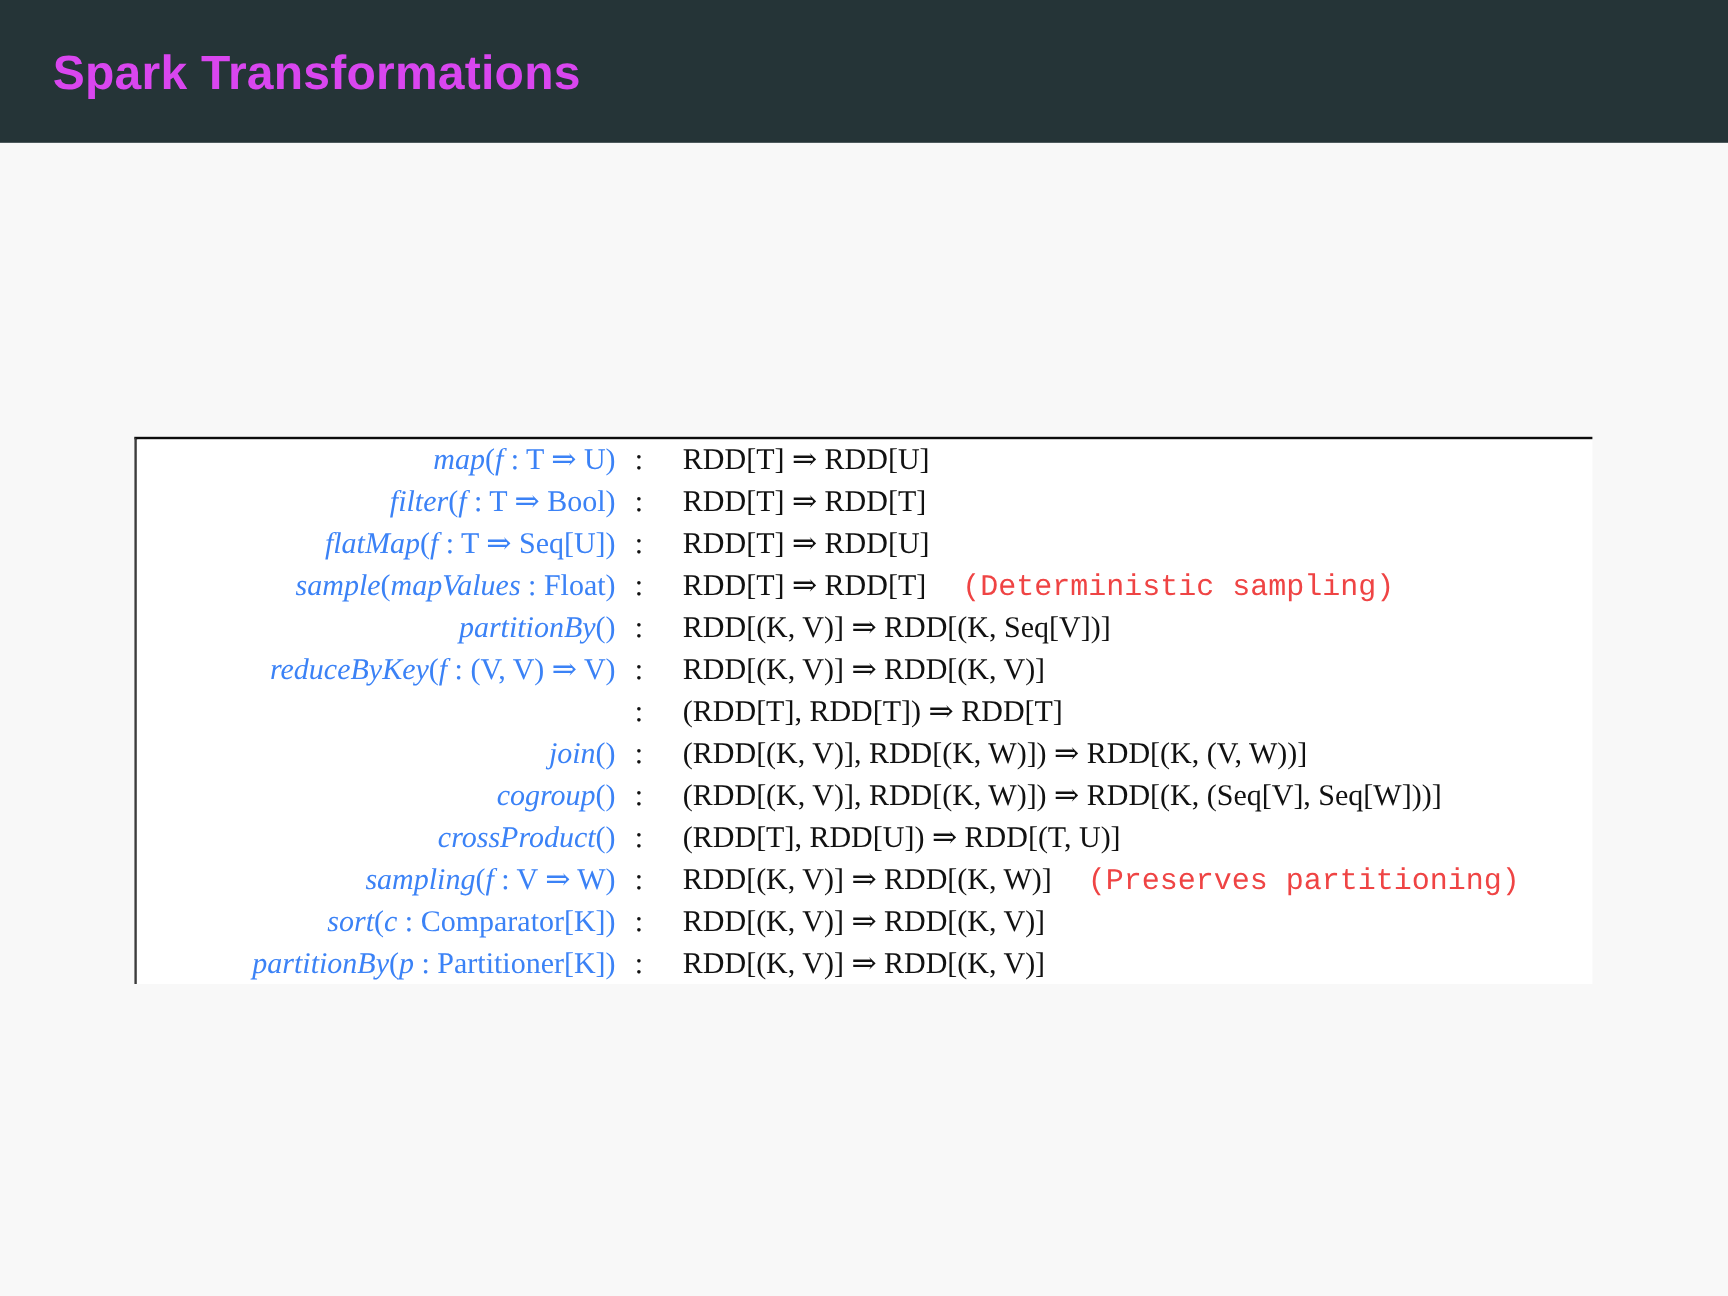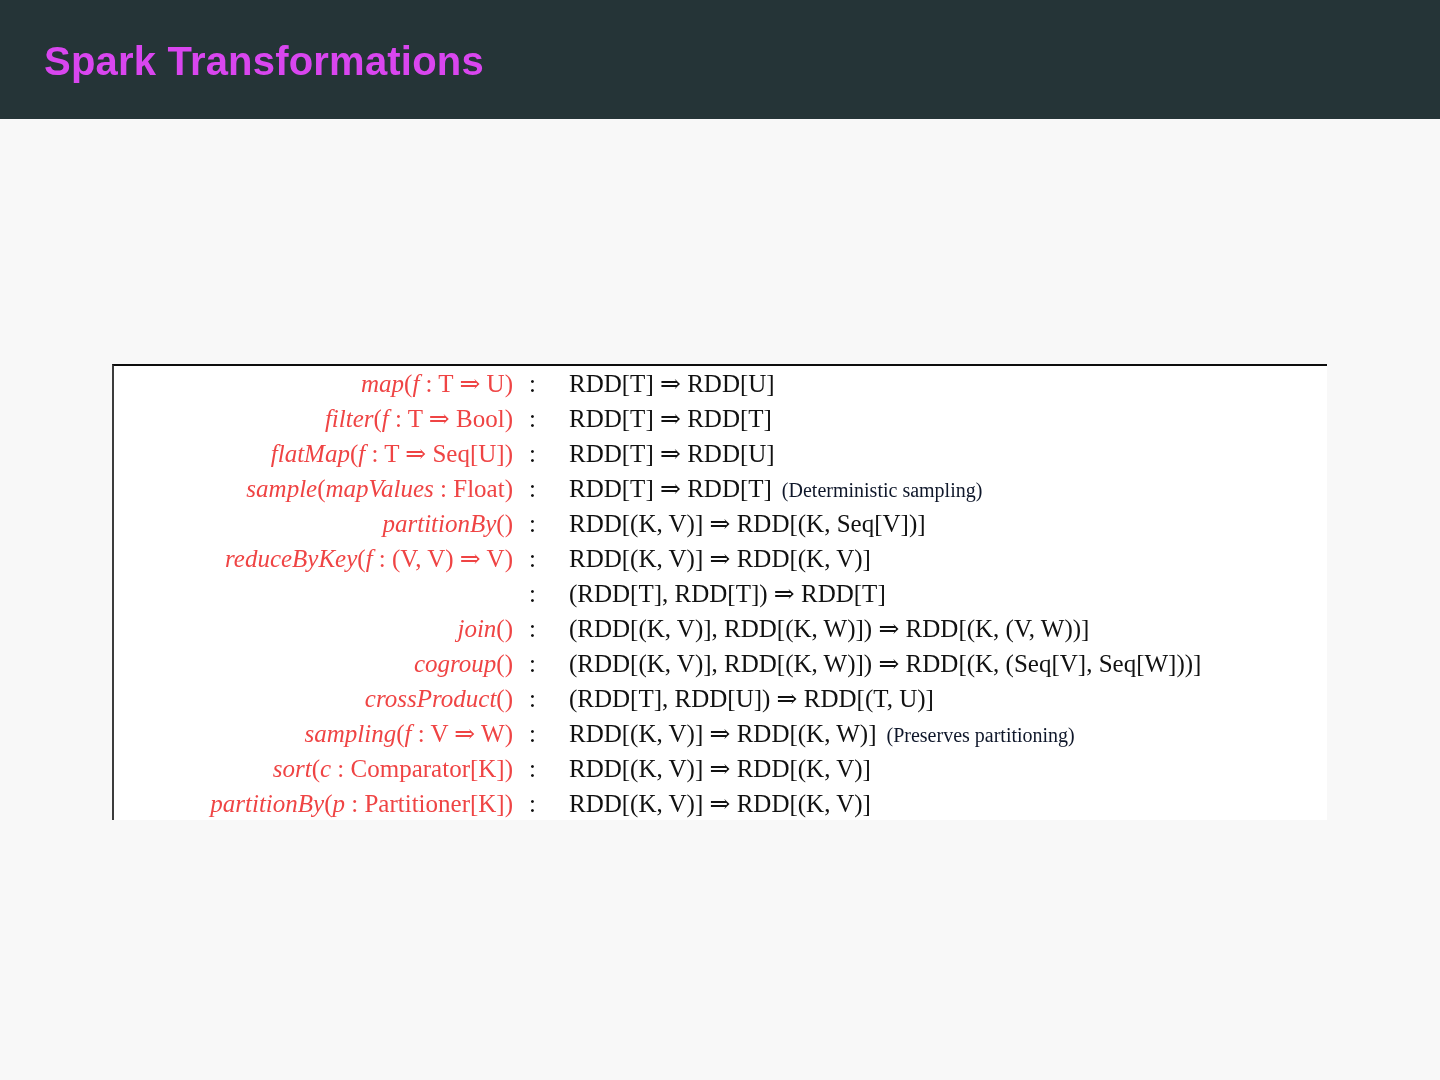--- a/index.html
+++ b/index.html
@@ -74,42 +74,42 @@
   }
 
   
   .sig-left {
     position: absolute;
     left: 0;
     width: 399px;      
     text-align: right;
     font-family: "Liberation Serif", "DejaVu Serif", serif;
     font-size: 25px;
-    color: #ef4444;
+    color: #3b82f6;
     white-space: pre;
   }
   .sig-colon {
     position: absolute;
     left: 415px;
     font-family: "Liberation Serif", "DejaVu Serif", serif;
     font-size: 25px;
     color: #111111;
   }
   .sig-right {
     position: absolute;
     left: 455px;
     font-family: "Liberation Serif", "DejaVu Serif", serif;
     font-size: 25px;
     color: #111111;
     white-space: pre;
   }
   .sig-note {
-    font-family: Liberation Serif, serif;
-    font-size: 20px;
-    color: #0f172a;
+    font-family: Liberation Mono, monospace;
+    font-size: 25px;
+    color: #ef4444;
   }
 
   .fn { font-style: italic; }
   .param { font-style: italic; }
   .ty { font-style: normal; }
 </style>
 </head>
 <body>
 
 <div class="slide">

